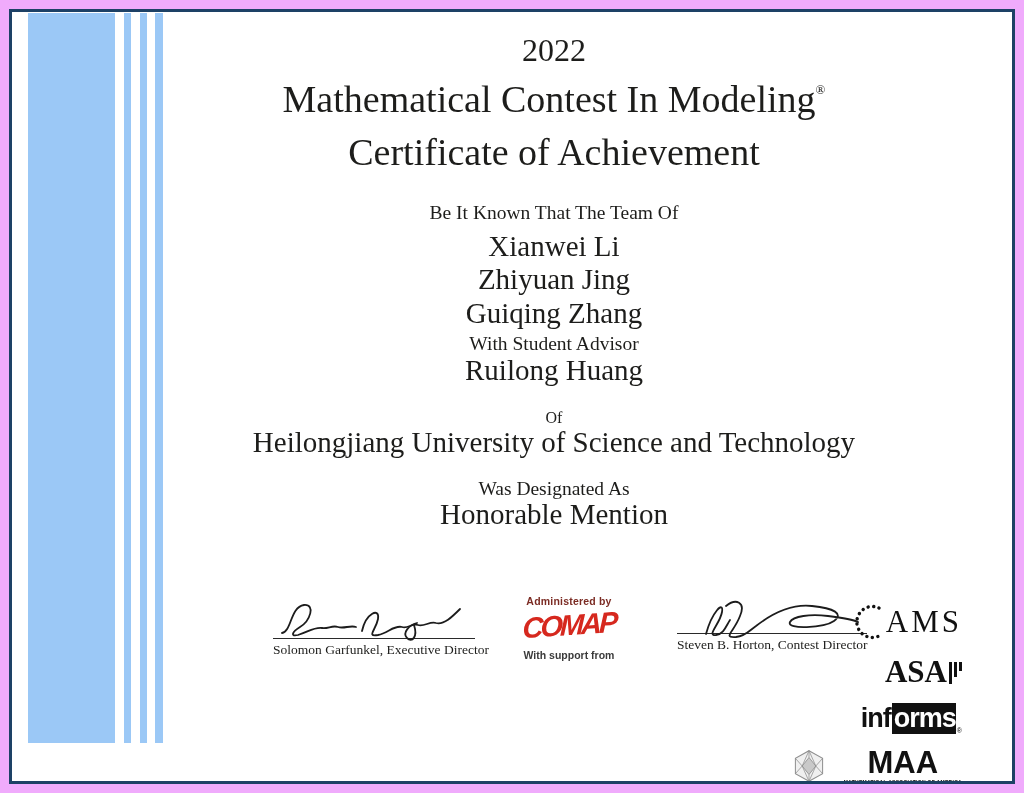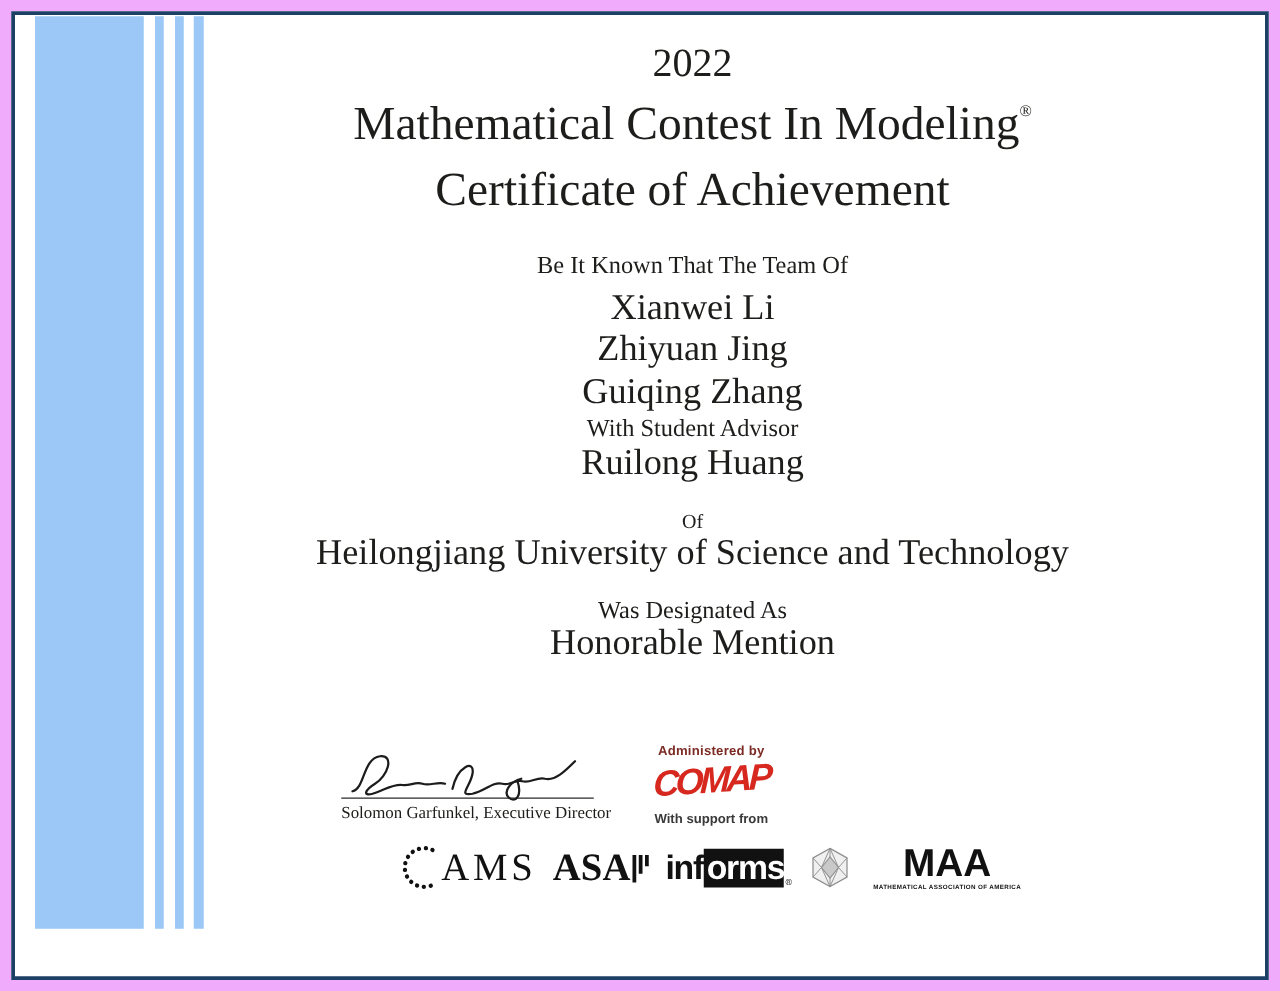--- a/index.html
+++ b/index.html
@@ -60,22 +60,22 @@
     font-size:29px;font-weight:bold;font-style:italic;
     color:#d6281e;letter-spacing:-3px;
     transform:rotate(-4deg) skewX(-6deg);
     margin-top:1px;line-height:34px;
   }
   .support{font-size:10.5px;font-weight:bold;color:#3a3a3a;margin-top:7px;}
 
   
   .logos{
     position:absolute;left:160px;top:658px;width:790px;height:48px;
-    display:flex;align-items:center;justify-content:center;gap:13px;
-    font-family:"Liberation Sans", sans-serif;color:#111;
+    display:flex;align-items:flex-end;justify-content:center;gap:13px;
+    font-family:"Liberation Sans", sans-serif;color:#111;flex-direction:column;
   }
   .logo{display:flex;align-items:center;}
   .ams-text{
     font-family:"Liberation Serif", serif;font-size:31px;letter-spacing:3px;
     margin-left:2px;
   }
   .asa-text{
     font-family:"Liberation Serif", serif;font-size:31px;font-weight:bold;letter-spacing:0;
   }
   .asa-bars{display:flex;align-items:flex-start;gap:2px;margin-left:2px;margin-top:2px;}
@@ -139,20 +139,30 @@
       <div class="sig-line"></div>
       <div class="sig-caption">Solomon Garfunkel, Executive Director</div>
     </div>
 
     <div class="comap-block">
       <div class="administered">Administered by</div>
       <div class="comap-logo">COMAP</div>
       <div class="support">With support from</div>
     </div>
 
+    <div class="sig-block sig-right">
+      <svg class="sig-svg" width="180" height="48" viewBox="0 0 180 48">
+        <g fill="none" stroke="#1c1c1c" stroke-width="1.8" stroke-linecap="round">
+          <path d="M24,44 C30,22 42,10 40,22 C38,34 24,46 34,45 C42,44 44,36 48,30"></path>
+          <path d="M44,16 C54,8 64,12 58,26 C52,42 40,48 54,47 C64,46 68,40 74,36 C92,22 112,14 130,16 C152,18 162,24 152,31 C142,38 104,40 108,32 C111,26 128,24 146,26 C162,28 172,30 176,32"></path>
+        </g>
+      </svg>
+      <div class="sig-line"></div>
+      <div class="sig-caption">Steven B. Horton, Contest Director</div>
+    </div>
 
     <div class="logos">
 
       <div class="logo">
         <svg width="34" height="38" viewBox="0 0 34 38">
           <path d="M29,5 A15.5,15.5 0 1 0 29,33" fill="none" stroke="#111" stroke-width="3.4" stroke-dasharray="0.1 5.4" stroke-linecap="round"></path>
         </svg>
         <span class="ams-text">AMS</span>
       </div>
 

